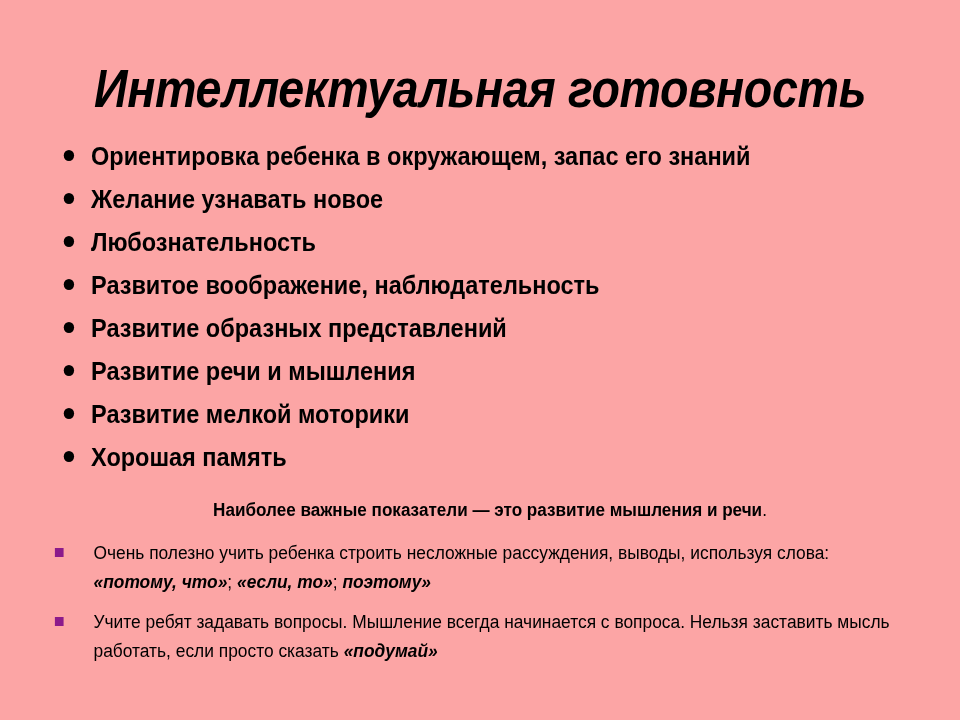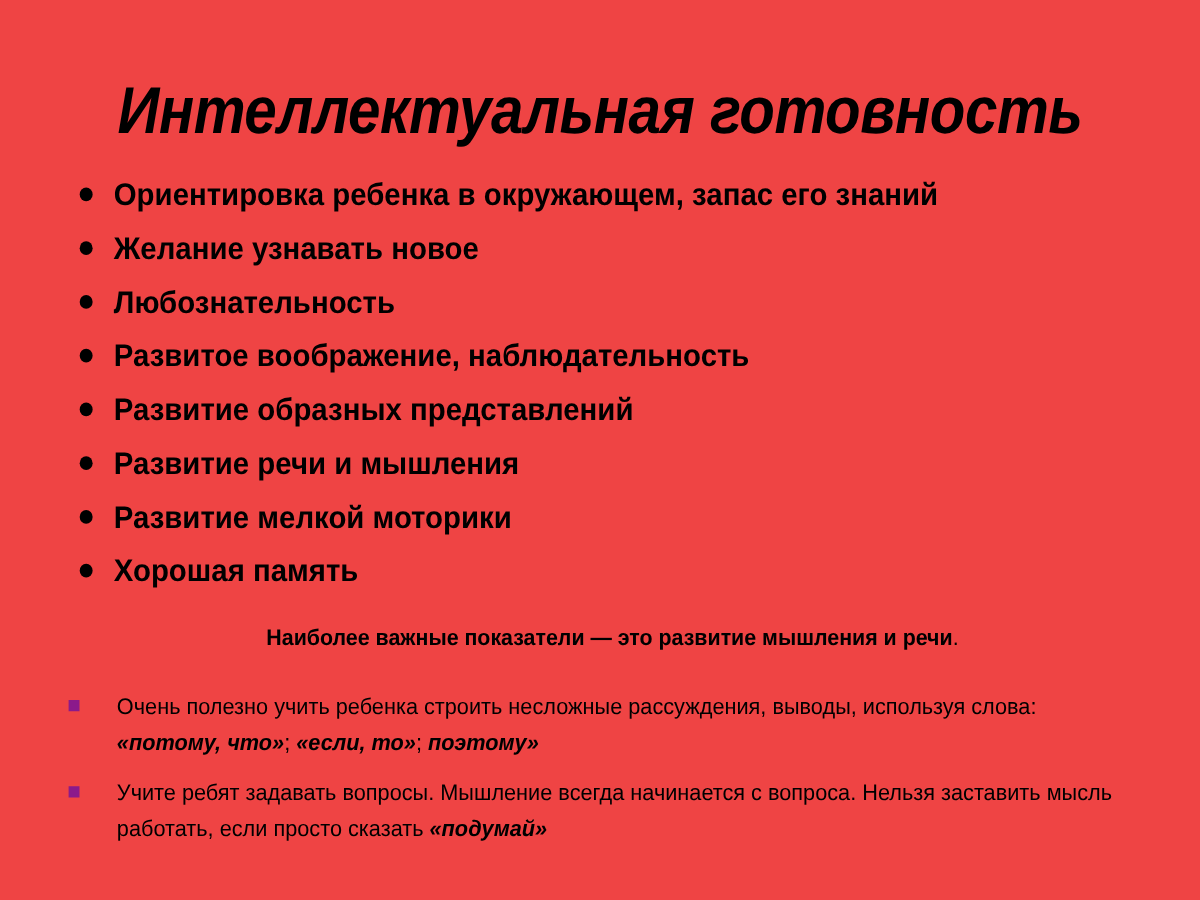--- a/index.html
+++ b/index.html
@@ -13,21 +13,21 @@
     font-family: "Liberation Sans", "DejaVu Sans", sans-serif;
     color: #000000;
     overflow: hidden;
     position: relative;
   }
 
   .slide {
     position: relative;
     width: 960px;
     height: 720px;
-    background: #ef4444;
+    background: #fca5a5;
   }
 
   
   .slide-title {
     position: absolute;
     left: 0;
     top: 60px;
     width: 960px;
     text-align: center;
     font-size: 53px;
@@ -85,21 +85,21 @@
     white-space: nowrap;
   }
   .emphasis-line .b {
     font-weight: bold;
   }
 
   
   .notes {
     position: absolute;
     left: 52px;
-    top: 551px;
+    top: 539px;
     width: 870px;
   }
   .note-item {
     position: relative;
     padding-left: 43px;
     margin-bottom: 11px;
     font-size: 18px;
     line-height: 29px;
     color: #000000;
     transform: scaleX(0.965);

